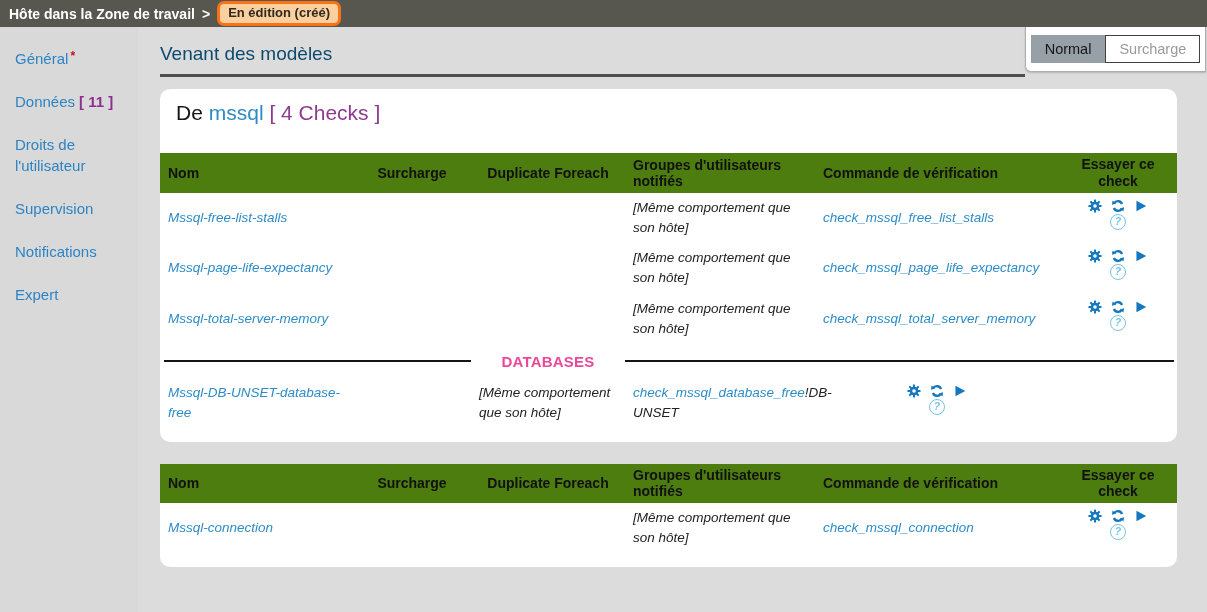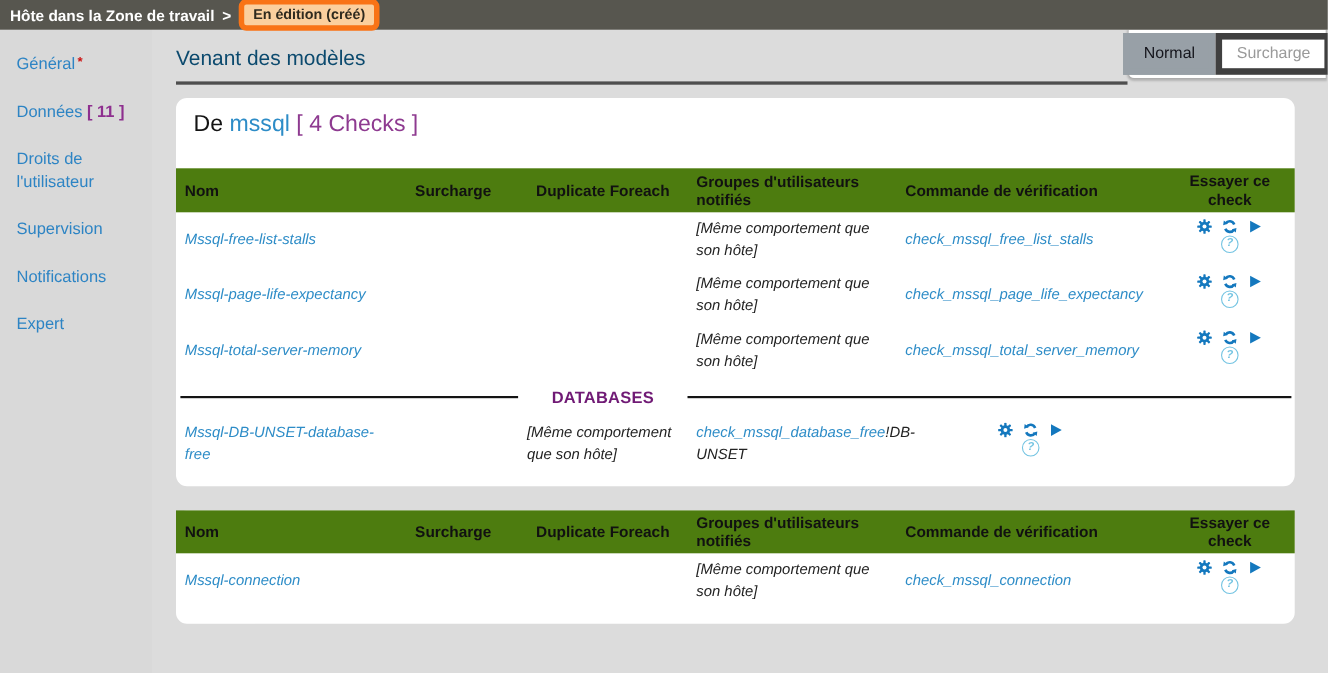--- a/index.html
+++ b/index.html
@@ -12,21 +12,21 @@
   }
   
   .topbar {
     position:absolute; top:0; left:0; right:0; height:27px;
     background:#57564f; display:flex; align-items:center;
     padding-left:9px; gap:7px; z-index:10;
   }
   .crumb { color:#ffffff; font-size:14px; font-weight:700; cursor:pointer; }
   .crumb-sep { color:#ffffff; font-size:14px; font-weight:700; }
   .badge {
-    background:#fbcf9e; color:#2f2a1f; border:5px solid #f97316;
+    background:#fbcf9e; color:#2f2a1f; border:3px solid #f97316;
     border-radius:7px; padding:1px 8px 2px; font-size:13px; font-weight:700;
     line-height:1.25; white-space:nowrap;
   }
   
   .sidebar {
     position:absolute; top:27px; left:0; width:138px; bottom:0;
     background:#d9d9d9; padding-top:10px;
   }
   .side-item {
     padding:11px 15px; font-size:15px; color:#2d84c4;
@@ -41,21 +41,21 @@
   .section-title { position:absolute; left:22px; top:16px; font-size:19px; color:#0c4a6e; }
   .section-underline { position:absolute; left:22px; right:182px; top:47px; height:3px; background:#4e4e4e; }
   .toggle-box {
     position:absolute; top:0; right:1px; width:181px; height:45px;
     background:#ffffff; border:1px solid #adadad; border-top:none;
     border-radius:0 0 0 6px; display:flex; align-items:center; justify-content:center;
     z-index:5; box-shadow:0 1px 2px rgba(0,0,0,0.18);
   }
   .tg {
     font-family:inherit; font-size:14.5px; padding:5px 13px;
-    border:6px solid #404040; background:#ffffff; color:#9a9a9a; cursor:pointer;
+    border:1px solid #404040; background:#ffffff; color:#9a9a9a; cursor:pointer;
   }
   .tg.active { background:#98a0a7; color:#15151c; border-color:#98a0a7; }
   
   .content { padding:10px 30px 0 22px; }
   .panel { background:#ffffff; border-radius:10px; margin-bottom:22px; padding-bottom:13px; }
   .panel-title { padding:12px 16px 28px; font-size:21px; color:#141414; }
   .t-name { color:#2d8cc7; cursor:pointer; text-decoration:none; }
   .t-count { color:#8e3a90; }
   .thead, .trow, .sep-row {
     display:grid;
@@ -73,21 +73,21 @@
   .cmd-suffix { color:#222; }
   .c-try { align-self:flex-start; display:flex; flex-direction:column; align-items:center; gap:1px; padding:4px 8px 0; }
   .icon-row { display:flex; gap:9px; align-items:center; }
   .icon-btn { width:14px; height:14px; display:inline-flex; cursor:pointer; }
   .icon-btn svg { width:14px; height:14px; display:block; }
   .help-badge {
     width:16px; height:16px; border:1.6px solid #74c4e2; border-radius:50%;
     color:#74c4e2; font-size:10.5px; font-weight:700;
     display:flex; align-items:center; justify-content:center; cursor:pointer;
   }
-  .sep-row { align-items:center; min-height:34px; font-weight:700; font-size:15px; color:#701a75; }
+  .sep-row { align-items:center; min-height:34px; font-weight:700; font-size:15px; color:#ec4899; }
   .sep-line { height:2px; background:#141414; }
   .sep-left { grid-column:1/3; margin-left:4px; }
   .sep-label { grid-column:3/4; text-align:center; letter-spacing:0.2px; }
   .sep-right { grid-column:4/7; margin-right:3px; }
 </style>
 </head>
 <body>
 
 <div class="topbar">
   <span class="crumb">Hôte dans la Zone de travail</span>

